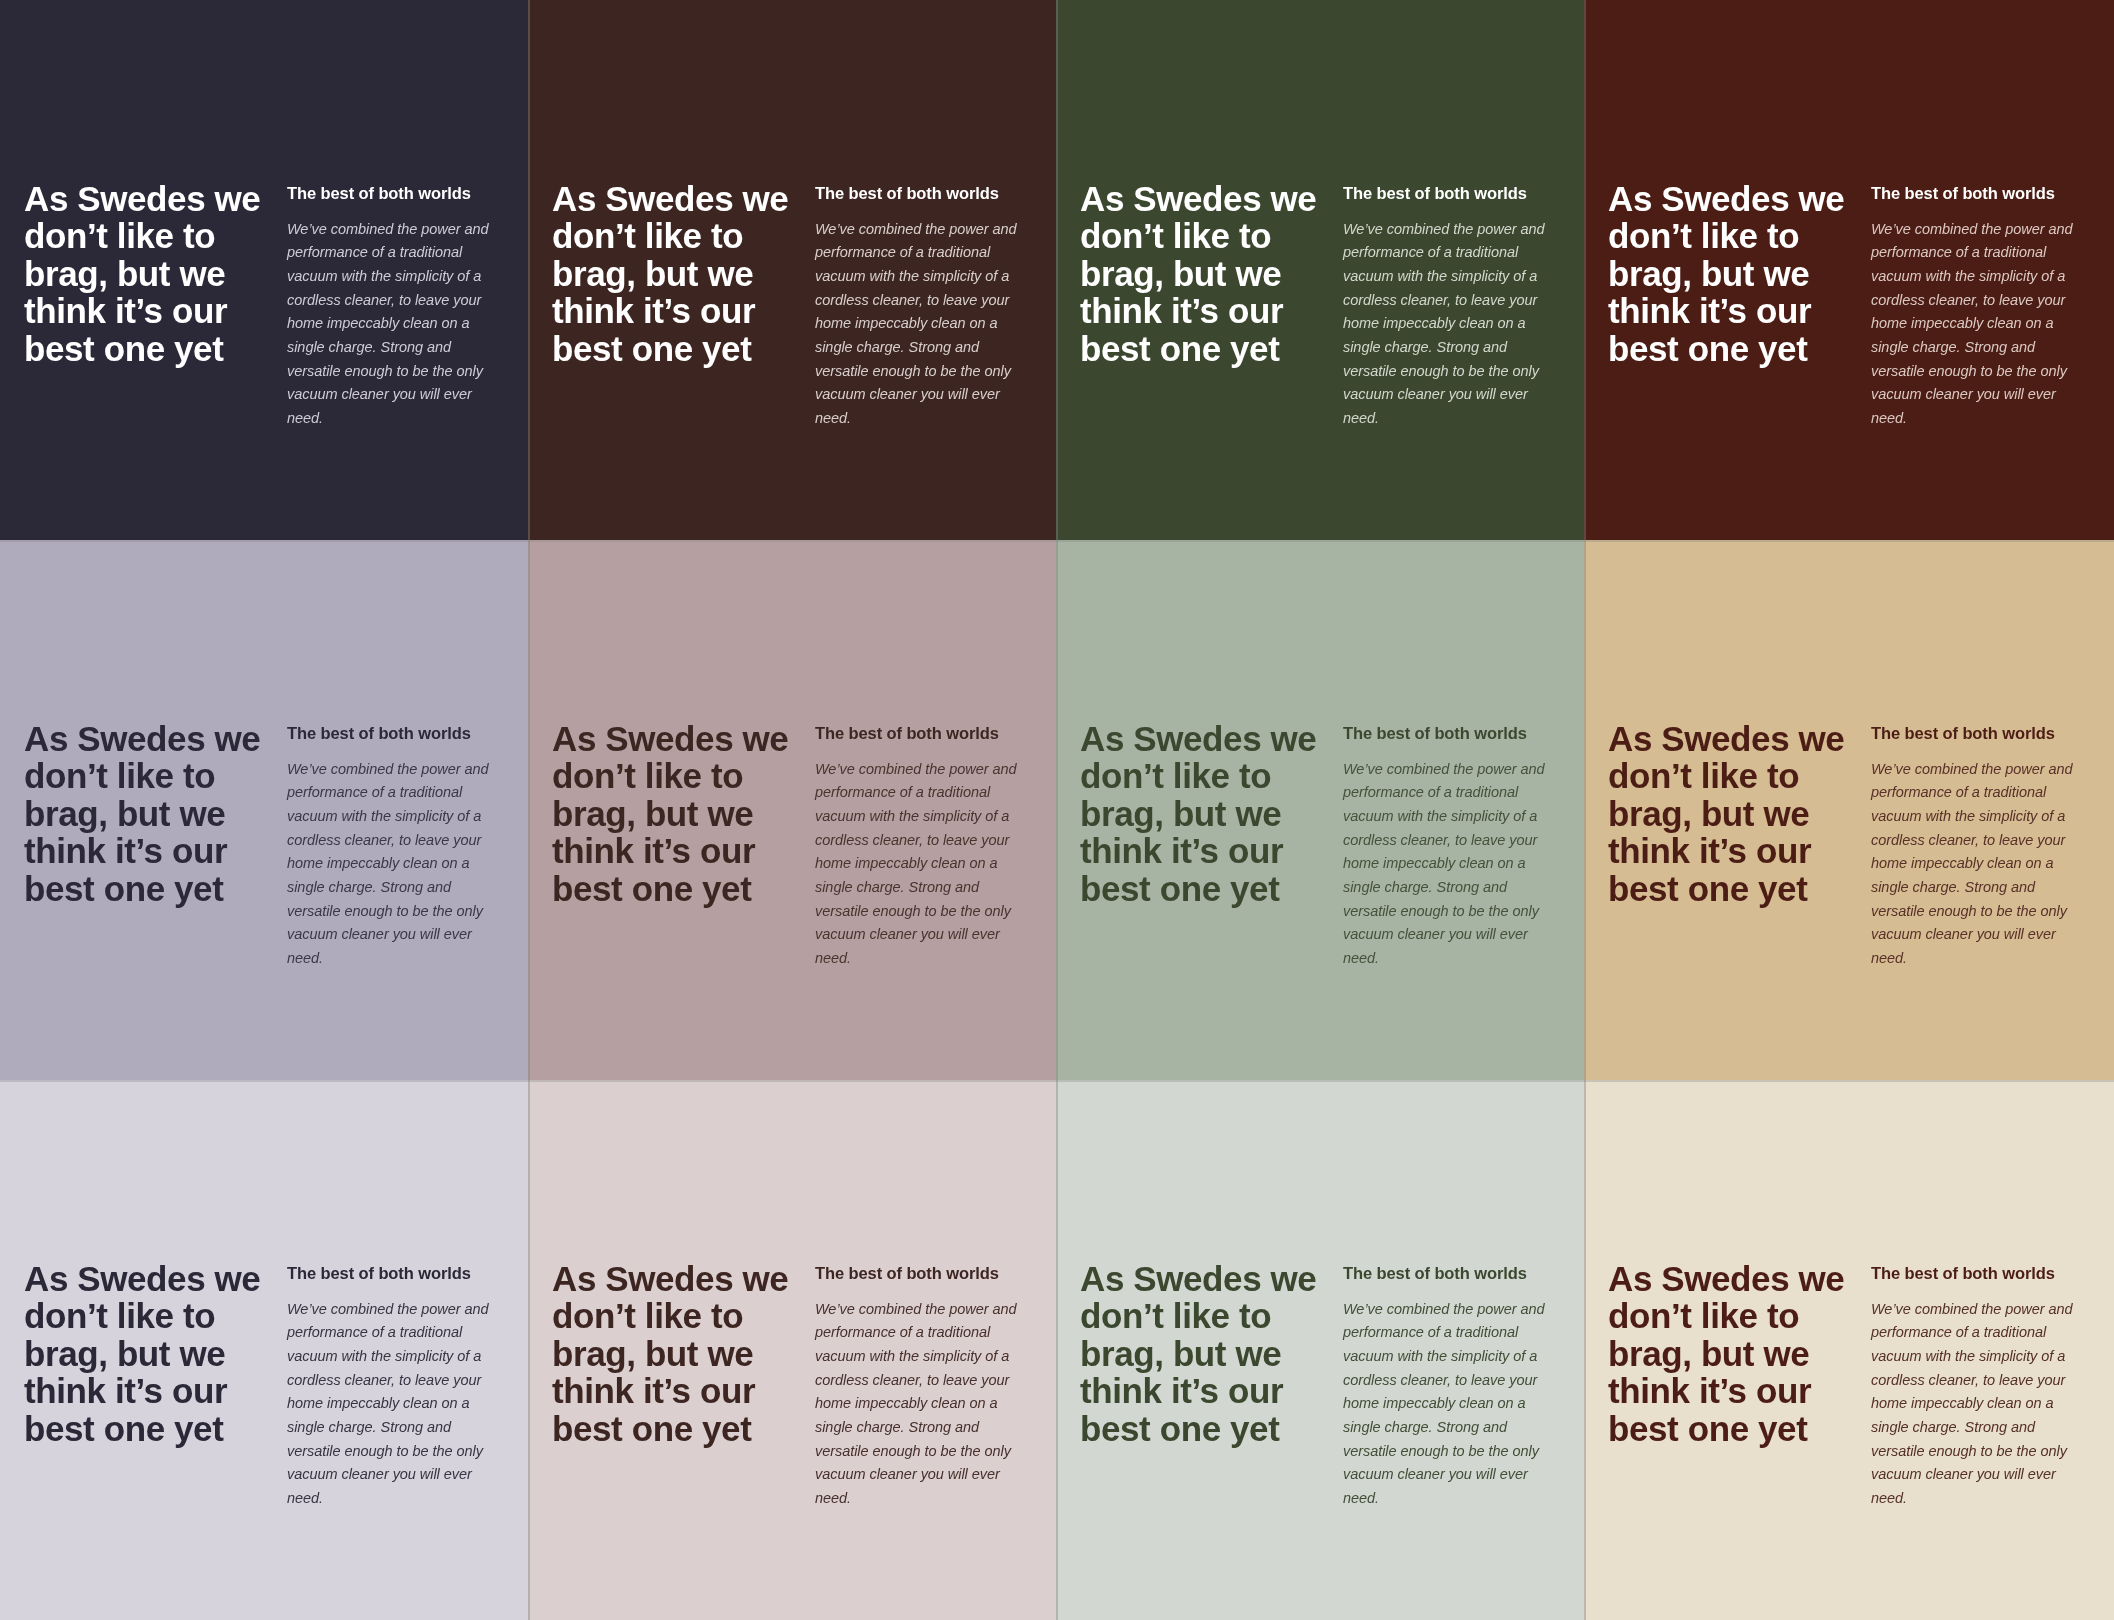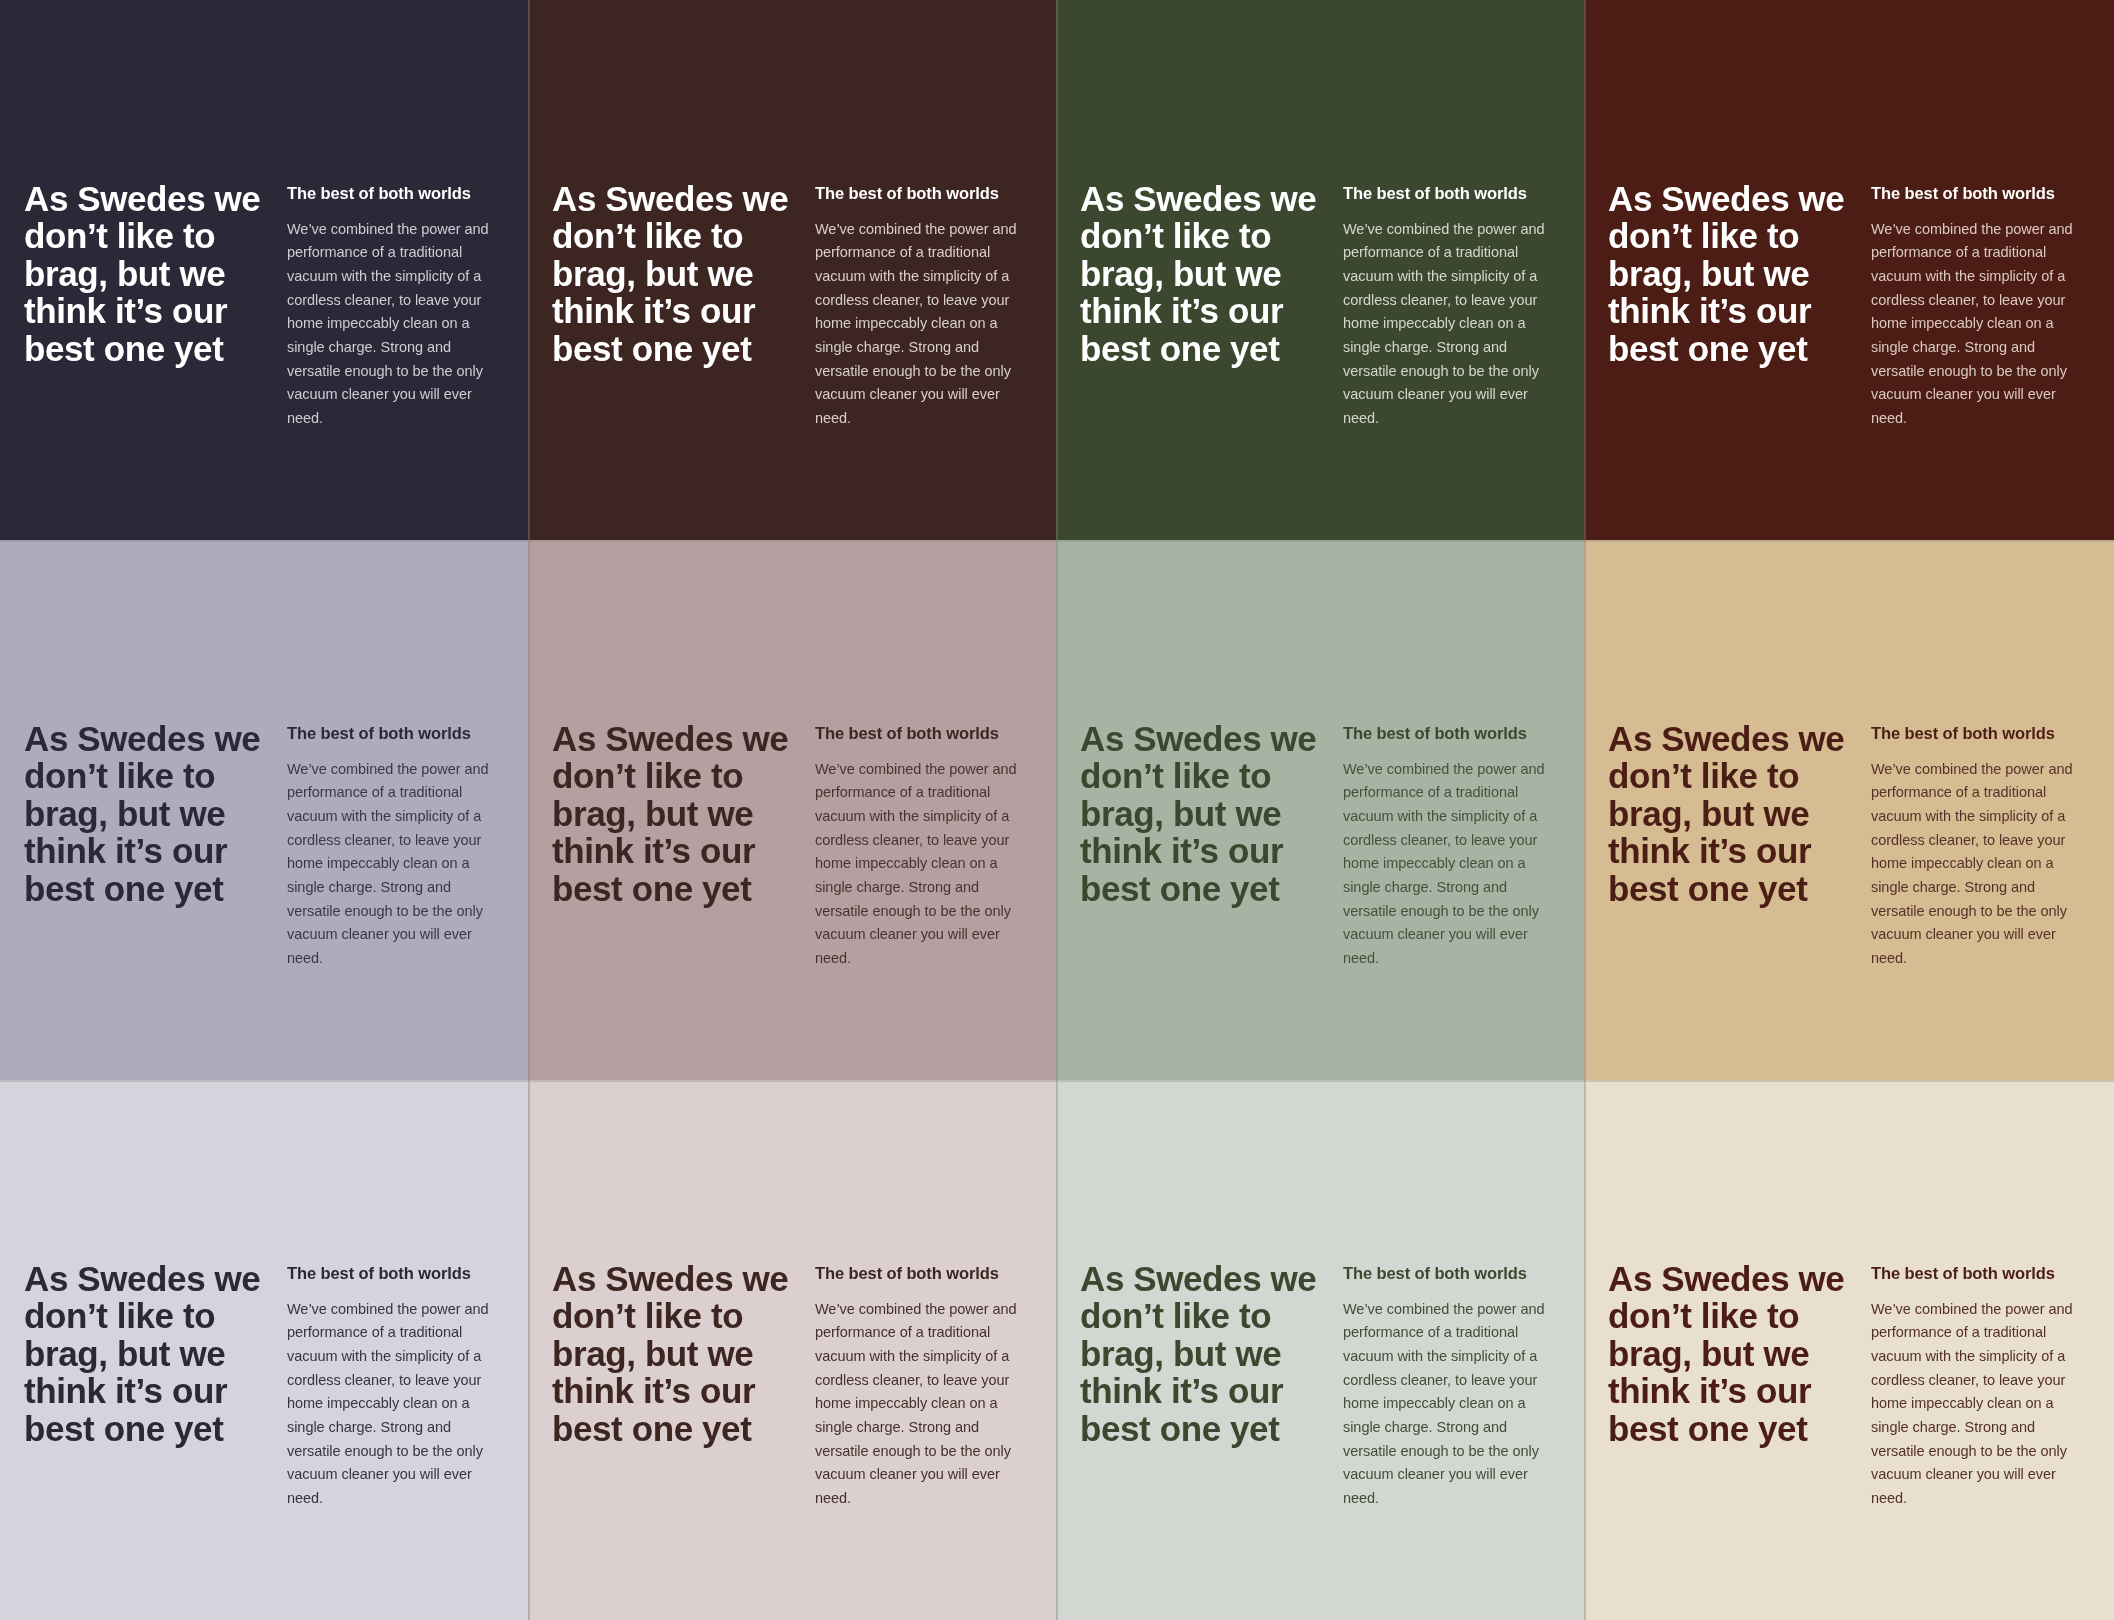--- a/index.html
+++ b/index.html
@@ -92,20 +92,21 @@
     letter-spacing: -0.1px;
     margin: 0 0 14px 0;
   }
 
   .body {
     font-size: 14.5px;
     line-height: 1.63;
     margin: 0;
     max-width: 245px;
     letter-spacing: -0.05px;
+    font-style: italic;
   }
 </style>
 </head>
 <body>
 
 <div id="grid">
     <div class="panel r1" style="background: rgb(43, 40, 56);">
       <div class="content">
         <h2 class="headline" style="color: rgb(255, 255, 255);">As Swedes we don’t like to brag, but we think it’s our best one yet</h2>
         <div class="side">

